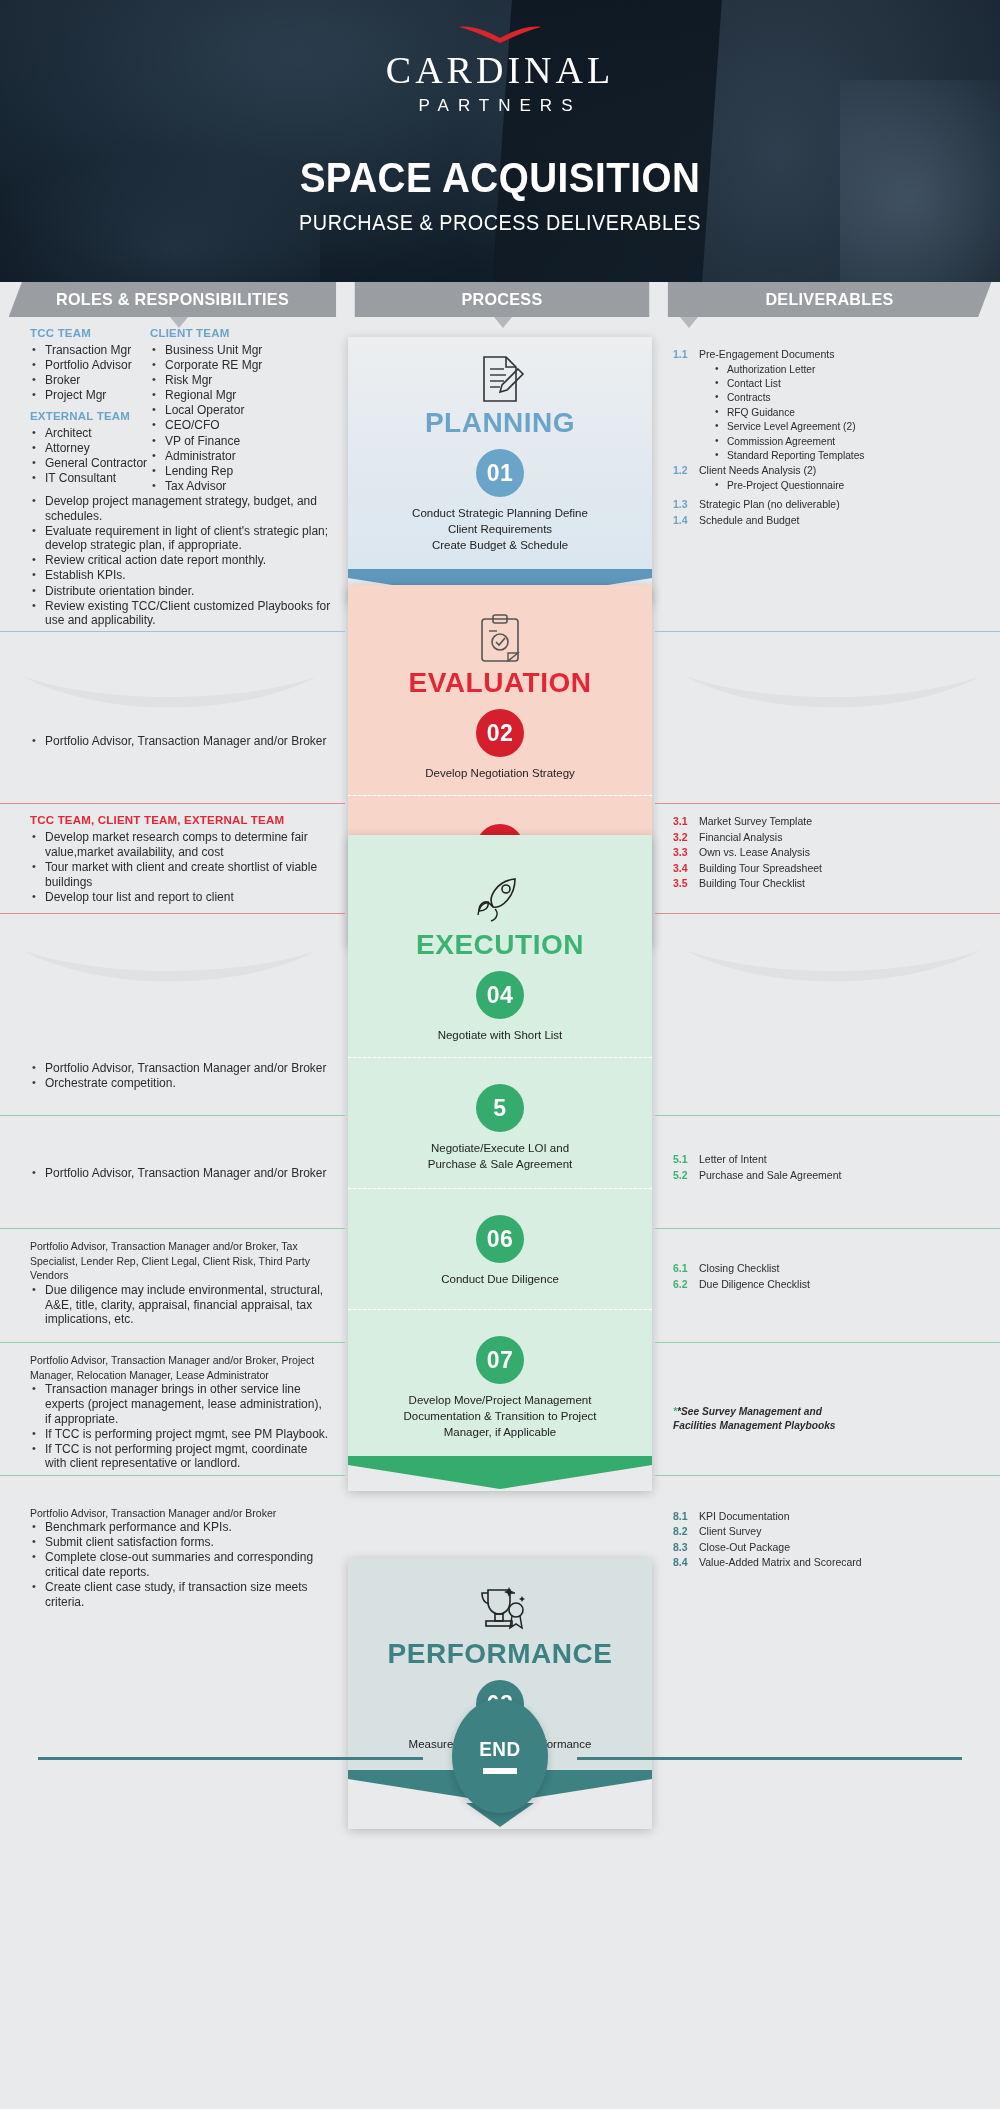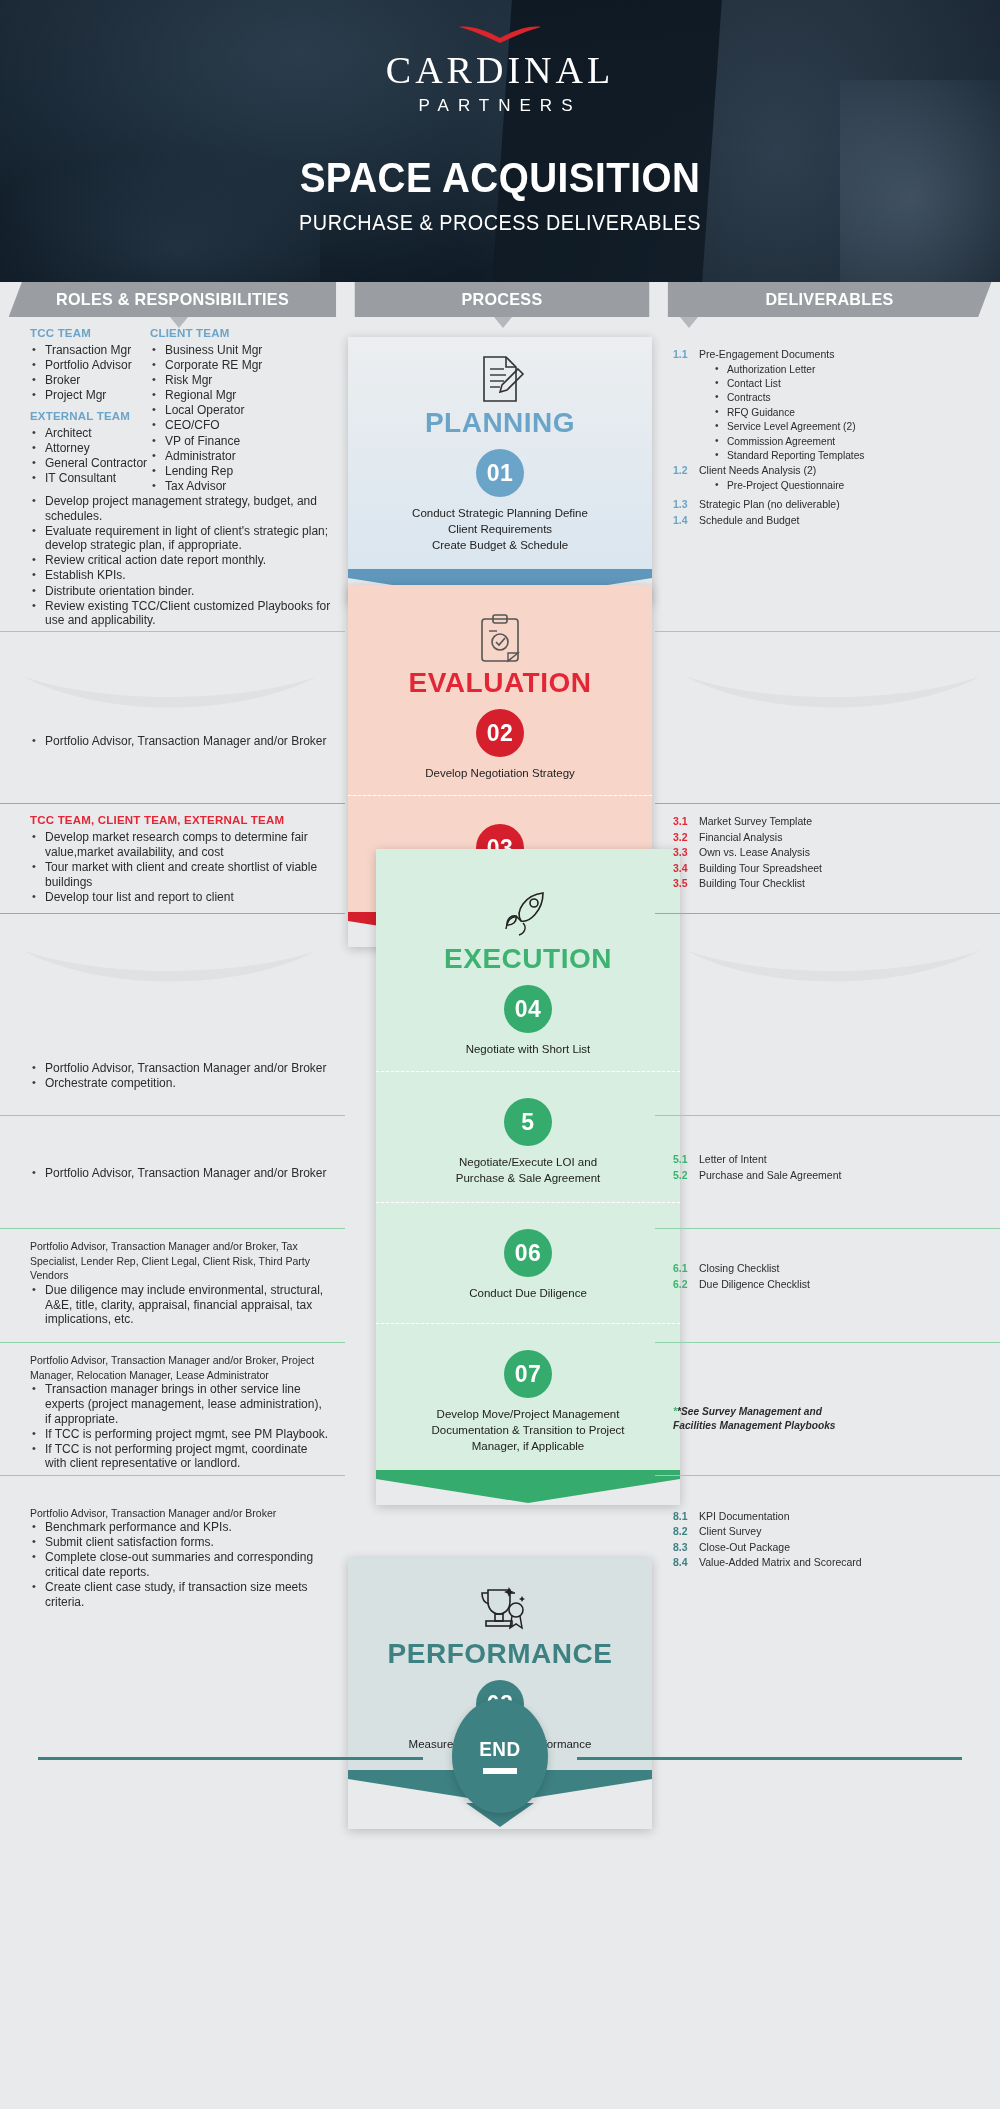--- a/index.html
+++ b/index.html
@@ -224,21 +224,21 @@
       <div class="step-circle" style="background:#d51f2c;">03</div>
       <div class="step-text">
         <div>Conduct Market Research and Analysis</div>
       </div>
     </div>
     <svg width="304" height="36" viewBox="0 0 304 36" style="display:block;margin-top:-1px;">
       <path d="M0 0 h304 v10 l-152 24 L0 10 Z" fill="#d51f2c"></path>
     </svg>
   </div>
 
-  <div class="ribbon" style="top:532px;margin-left:28px;">
+  <div class="ribbon" style="top:518px;">
     <div class="ribbon-body" style="background:#d8eee0; padding:38px 0 14px;">
       <svg class="stage-icon" width="54" height="54" viewBox="0 0 54 54">
         <path d="M20 34 C14 24, 24 8, 42 6 C42 24, 28 36, 20 34 Z" fill="none" stroke="#222" stroke-width="1.6"></path>
         <circle cx="33" cy="16" r="4" fill="none" stroke="#222" stroke-width="1.6"></circle>
         <path d="M20 34 l-5 -5" stroke="#222" stroke-width="1.6" fill="none"></path>
         <path d="M15 29 C10 28, 6 32, 6 38 C12 38, 16 35, 15 29 Z" fill="none" stroke="#222" stroke-width="1.6"></path>
         <path d="M22 36 C26 40, 24 46, 18 48" fill="none" stroke="#222" stroke-width="1.4"></path>
         <path d="M16 30 C10 29, 6 34, 5 42" fill="none" stroke="#222" stroke-width="1.4"></path>
       </svg>
       <div class="stage-name" style="color:#3cb371;">EXECUTION</div>

